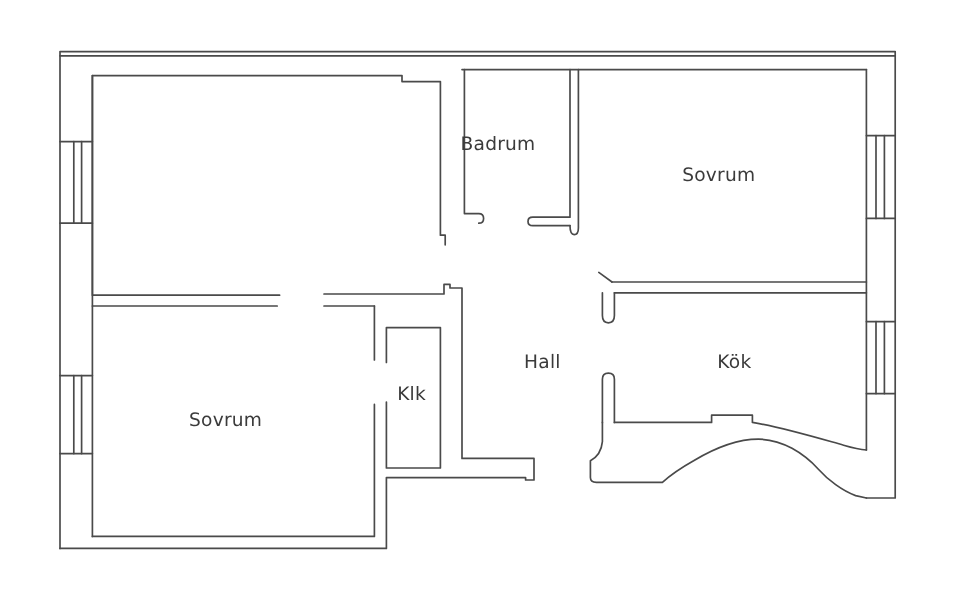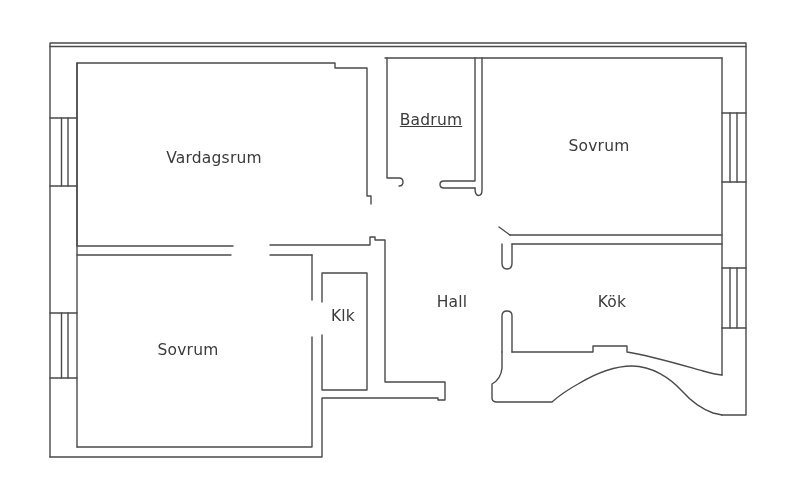--- a/index.html
+++ b/index.html
@@ -102,21 +102,20 @@
         <path d="M737,113 L737,182"></path>
     </g>
     <g>
       <path d="M722,268 L746,268"></path>
         <path d="M722,328 L746,328"></path>
       <path d="M730,268 L730,328"></path>
         <path d="M737,268 L737,328"></path>
     </g>
   </svg>
 
-  <div class="room-label" style="left:214px; top:158px;">Vardagsrum</div>
-  <div class="room-label" style="left:431px; top:120px;text-decoration:underline;">Badrum</div>
+  <div class="room-label" style="left:415px; top:120px;">Badrum</div>
   <div class="room-label" style="left:599px; top:146px;">Sovrum</div>
   <div class="room-label" style="left:188px; top:350px;">Sovrum</div>
-  <div class="room-label" style="left:343px; top:316px;">Klk</div>
+  <div class="room-label" style="left:343px; top:328px;">Klk</div>
   <div class="room-label" style="left:452px; top:302px;">Hall</div>
   <div class="room-label" style="left:612px; top:302px;">Kök</div>
 
 </div>
 
 </body></html>

